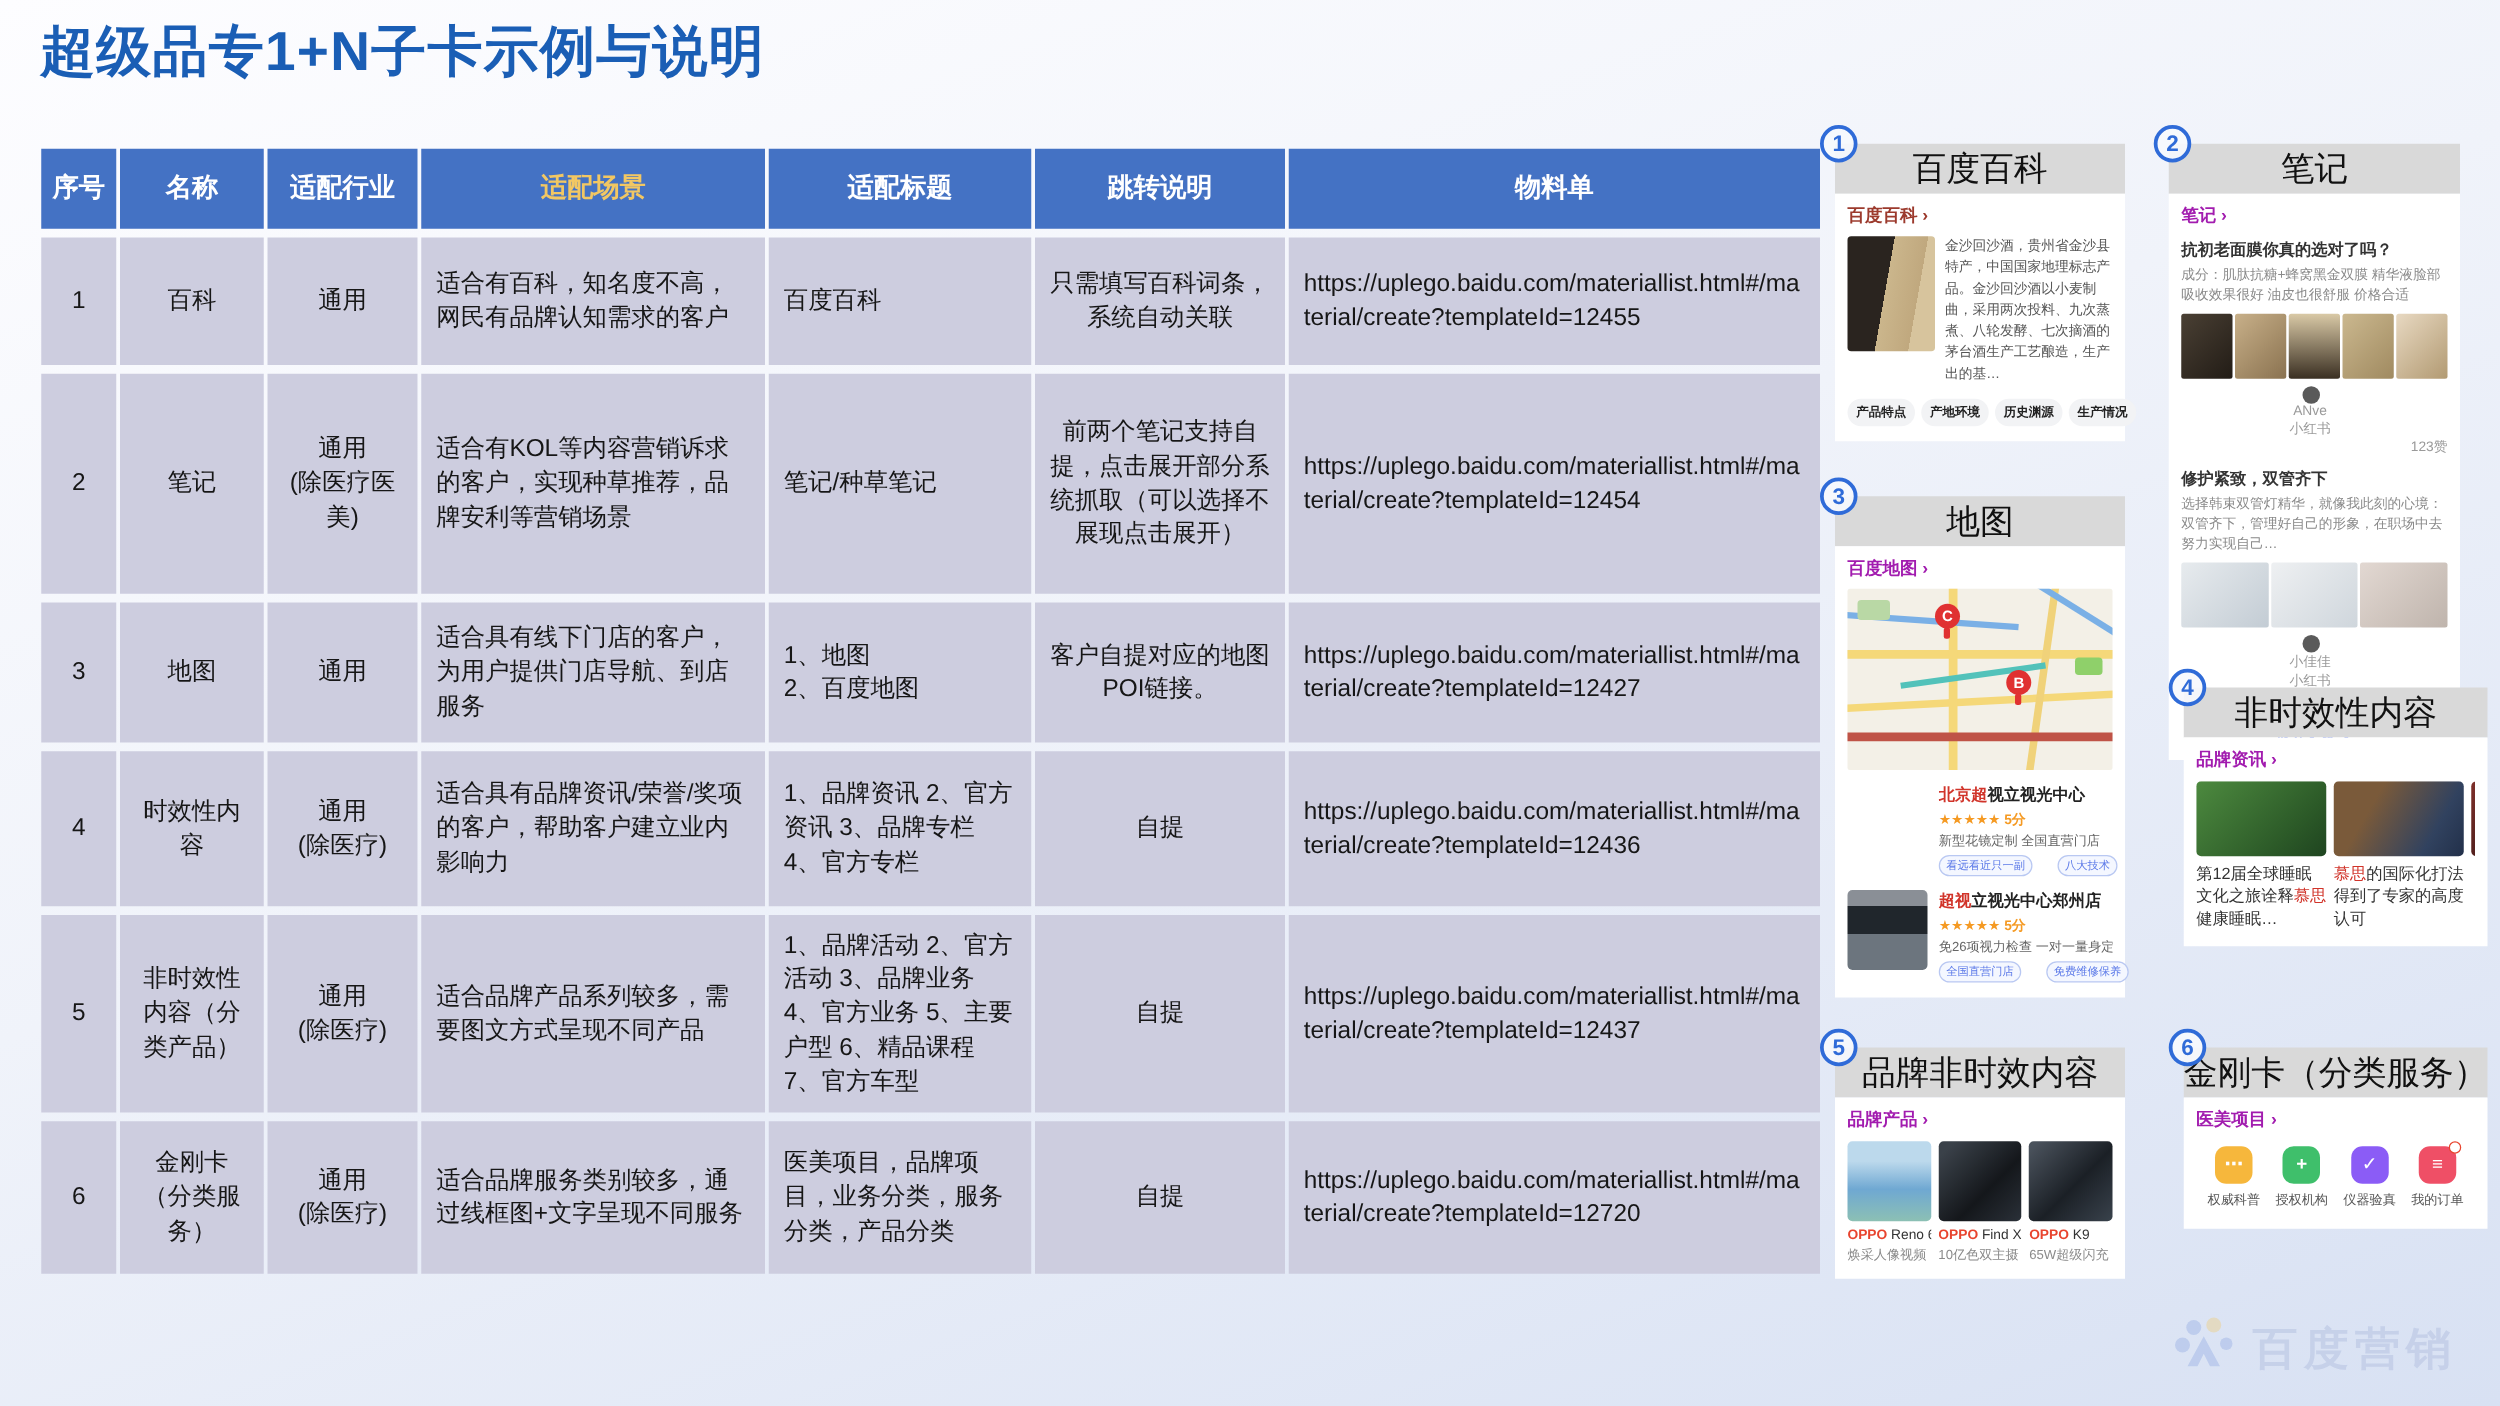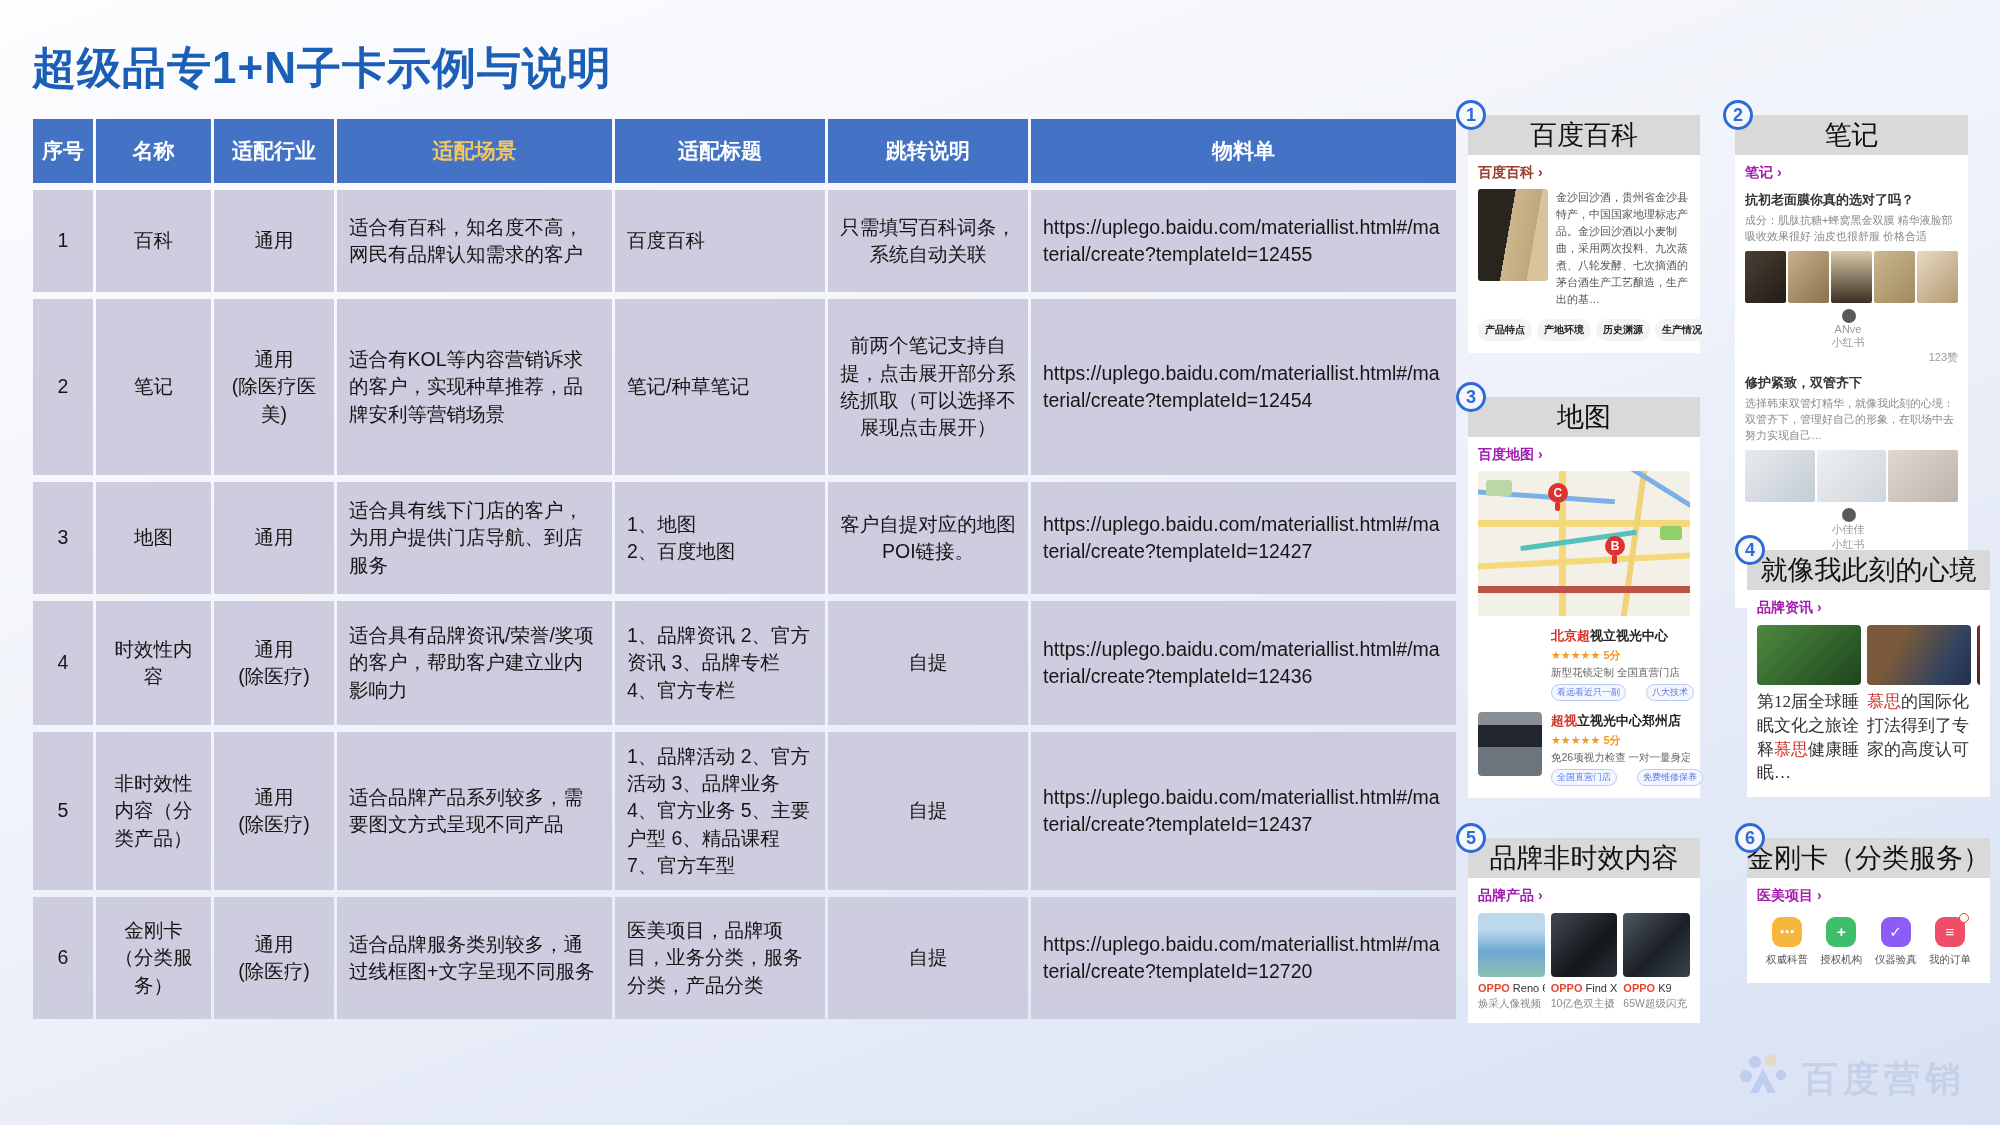--- a/index.html
+++ b/index.html
@@ -1,21 +1,21 @@
 <!DOCTYPE html>
 <html><head>
 <meta charset="utf-8">
 <style>
   * { box-sizing: border-box; margin: 0; padding: 0; }
   body { font-family: "Liberation Sans", "DejaVu Sans", sans-serif; }
   .stage { position: relative; width: 2000px; height: 1125px; overflow: hidden;
            background: linear-gradient(160deg, #fdfdff 0%, #f0f3fa 45%, #d8e1f3 100%); }
 
   
-  .page-title { position: absolute; left: 32px; top: 39px; font-size: 44px; font-weight: bold;
+  .page-title { position: absolute; left: 32px; top: 12px; font-size: 44px; font-weight: bold;
                 color: #1a5eb5; letter-spacing: 1px; }
 
   
   table.spec { position: absolute; left: 30px; top: 112px; width: 1408px;
                border-collapse: separate; border-spacing: 3px 7px; table-layout: fixed; }
   table.spec th { background: #4472c4; color: #fff; font-size: 21px; font-weight: bold;
                   text-align: center; vertical-align: middle; height: 64px; padding: 4px; line-height: 1.25; }
   table.spec th.c-scene { color: #f2c763; }
   table.spec td { background: #cdcddf; color: #161616; font-size: 19.5px; line-height: 1.4;
                   padding: 8px 12px; vertical-align: middle; }
@@ -104,21 +104,21 @@
           font-size: 9px; padding: 1px 5px; white-space: nowrap; }
 
   
   .card-news { left: 1747px; top: 550px; width: 243px; }
   .news-row { display: flex; gap: 6px; margin-top: 8px; overflow: hidden; }
   .news-tile { width: 104px; flex: none; }
   .news-img { height: 60px; border-radius: 4px; }
   .ni1 { background: linear-gradient(135deg,#4d8a3f,#2c5a28 70%, #1f4420); }
   .ni2 { background: linear-gradient(120deg,#7a5a3a 30%,#31425f 75%, #22304a); }
   .ni3 { width: 14px; flex: none; height: 60px; border-radius: 4px 0 0 4px; background: linear-gradient(135deg,#7e2f2a,#4a1d1a); }
-  .news-cap { font-size: 17px; color: #333; line-height: 1.4; margin-top: 5px; font-family: Liberation Serif, serif; }
+  .news-cap { font-size: 13px; color: #333; line-height: 1.4; margin-top: 5px; }
   .news-cap .brand { color: #d1342a; }
 
   
   .card-products { left: 1468px; top: 838px; width: 232px; }
   .prod-row { display: flex; gap: 6px; margin-top: 8px; }
   .prod-tile { flex: 1; min-width: 0; }
   .prod-img { height: 64px; border-radius: 4px; }
   .pi1 { background: linear-gradient(180deg,#bcd9ec 25%,#6fa8d2 60%, #8cc0b4); }
   .pi2 { background: linear-gradient(135deg,#3a4149 10%,#14171b 60%, #2a3038); }
   .pi3 { background: linear-gradient(135deg,#4a525c 5%,#1b2026 55%, #39424c); }
@@ -352,21 +352,21 @@
             <span class="ptag">全国直营门店</span>
             <span class="ptag">免费维修保养</span>
           </div>
         </div>
       </div>
     </div>
   </div>
 
   <div class="card card-news">
     <div class="badge">4</div>
-    <div class="chead">就像我此刻的心境</div>
+    <div class="chead">非时效性内容</div>
     <div class="cbody">
       <div class="clink">品牌资讯 ›</div>
       <div class="news-row">
         <div class="news-tile">
           <div class="news-img ni1"></div>
           <div class="news-cap">
             <span>第12届全球睡眠文化之旅诠释</span><span class="brand">慕思</span><span>健康睡眠…</span>
           </div>
         </div>
         <div class="news-tile">

